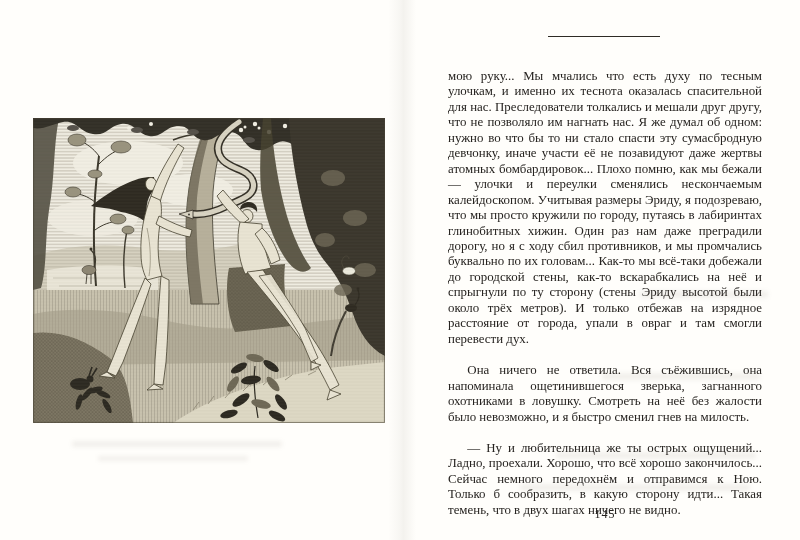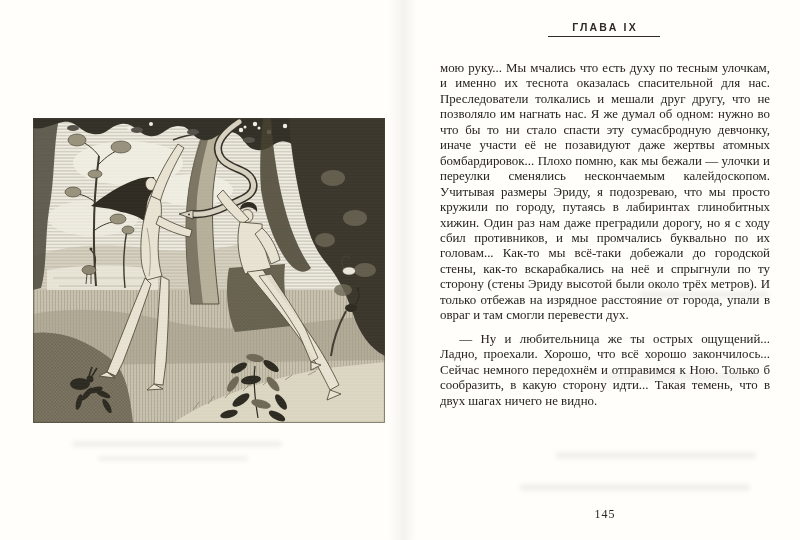--- a/index.html
+++ b/index.html
@@ -9,21 +9,21 @@
   .page-right{left:400px;width:400px}
   .gutter{position:absolute;left:388px;top:0;width:28px;height:540px;pointer-events:none;
     background:linear-gradient(90deg,rgba(90,84,66,0) 0%,rgba(90,84,66,0.045) 40%,rgba(90,84,66,0.07) 55%,rgba(90,84,66,0) 100%)}
   .engraving{position:absolute;left:33px;top:118px;width:352px;height:305px;margin:0}
   .engraving svg{display:block}
   .chapter-header{position:absolute;left:32px;top:21px;width:346px;text-align:center;
     font-family:"Liberation Sans",sans-serif;font-size:10.5px;font-weight:bold;letter-spacing:2.2px;color:#2e2b25}
   .header-rule{position:absolute;left:148px;top:36px;width:112px;height:1.4px;background:#2e2b25}
   .body-text{position:absolute;left:32px;top:53px;width:346px;font-size:12.9px;line-height:15.45px;
     text-align:justify;color:#262320}
-  .body-text p{margin:8px;text-indent:1.5em}
+  .body-text p{margin:16px;text-indent:1.5em}
   .body-text p.no-indent{text-indent:0}
   .page-number{position:absolute;left:32px;top:507px;width:346px;text-align:center;font-size:12px;
     letter-spacing:1px;color:#262320}
   .bleed{position:absolute;background:rgba(110,104,88,0.09);filter:blur(2px);border-radius:2px;pointer-events:none}
 </style>
 </head>
 <body>
 
 <div class="spread">
 
@@ -205,24 +205,24 @@
         <rect x="0.6" y="0.6" width="350.8" height="303.8" fill="none" stroke="#4a4538" stroke-width="1" opacity="0.65"></rect>
       </svg>
     </figure>
     <div class="bleed" style="left:72px;top:441px;width:210px;height:6px"></div>
     <div class="bleed" style="left:98px;top:456px;width:150px;height:5px"></div>
   </div>
 
   <div class="gutter"></div>
 
   <div class="page page-right">
-    <div class="chapter-header">ГЛАВА IX</div>
     <div class="header-rule"></div>
     <div class="body-text">
       <p class="no-indent">мою руку... Мы мчались что есть духу по тесным улочкам, и именно их теснота оказалась спасительной для нас. Преследователи толкались и мешали друг другу, что не позволяло им нагнать нас. Я же думал об одном: нужно во что бы то ни стало спасти эту сумасбродную девчонку, иначе участи её не позавидуют даже жертвы атомных бомбардировок... Плохо помню, как мы бежали — улочки и переулки сменялись нескончаемым калейдоскопом. Учитывая размеры Эриду, я подозреваю, что мы просто кружили по городу, путаясь в лабиринтах глинобитных хижин. Один раз нам даже преградили дорогу, но я с ходу сбил противников, и мы промчались буквально по их головам... Как-то мы всё-таки добежали до городской стены, как-то вскарабкались на неё и спрыгнули по ту сторону (стены Эриду высотой были около трёх метров). И только отбежав на изрядное расстояние от города, упали в овраг и там смогли перевести дух.</p>
+      <p>Она ничего не ответила. Вся съёжившись, она напоминала ощетинившегося зверька, загнанного охотниками в ловушку. Смотреть на неё без жалости было невозможно, и я быстро сменил гнев на милость.</p>
       <p>— Ну и любительница же ты острых ощущений... Ладно, проехали. Хорошо, что всё хорошо закончилось... Сейчас немного передохнём и отправимся к Ною. Только б сообразить, в какую сторону идти... Такая темень, что в двух шагах ничего не видно.</p>
     </div>
     <div class="page-number">145</div>
     <div class="bleed" style="left:240px;top:291px;width:128px;height:7px"></div>
     <div class="bleed" style="left:202px;top:373px;width:158px;height:7px"></div>
     <div class="bleed" style="left:156px;top:452px;width:200px;height:7px"></div>
     <div class="bleed" style="left:120px;top:484px;width:230px;height:7px"></div>
   </div>
 
 </div>

